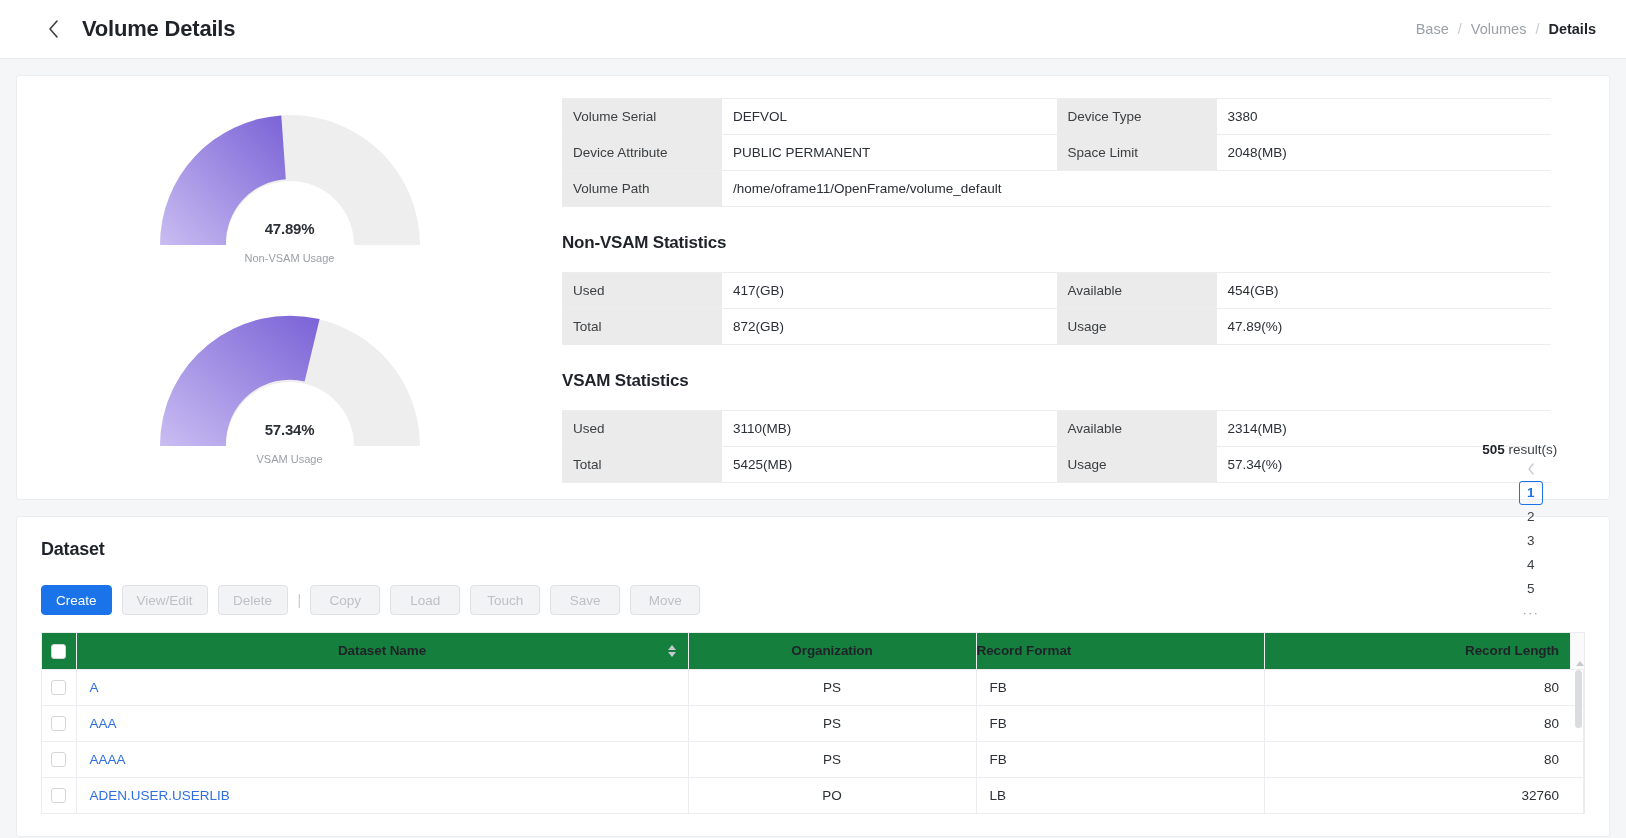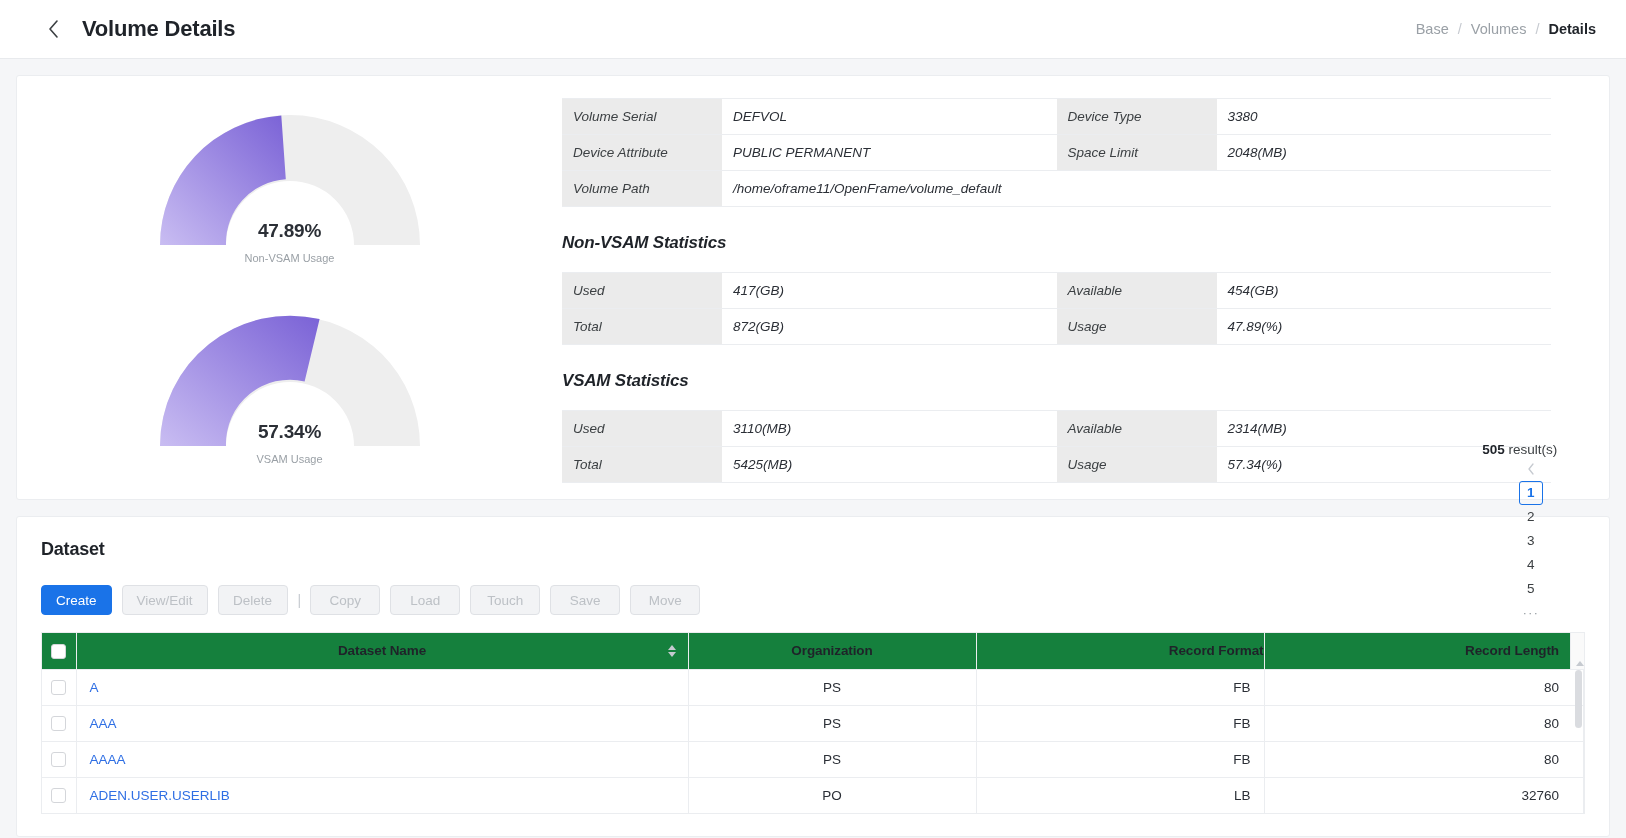--- a/index.html
+++ b/index.html
@@ -70,38 +70,37 @@
     align-items: center;
   }
   .gauge-block { position: relative; width: 260px; height: 195px; }
   .gauge-wrap { position: relative; width: 260px; height: 143px; overflow: hidden; }
   .gauge-wrap svg { display: block; }
   .gauge-value {
     position: absolute;
     left: 0; right: 0;
     top: 118px;
     text-align: center;
-    font-size: 19px;
+    font-size: 15px;
     font-weight: bold;
     color: #2b2f36;
     letter-spacing: -0.2px;
   }
   .gauge-label {
     position: absolute;
     left: 0; right: 0;
     top: 150px;
     text-align: center;
     font-size: 11px;
     color: #9aa0a6;
   }
 
   .stats {
     flex: 1 1 auto;
     padding: 10px 58px 0 0;
-    font-style: italic;
   }
 
   
   .info-table {
     width: 100%;
     border-collapse: collapse;
     table-layout: fixed;
     font-size: 13.5px;
   }
   .info-table td {
@@ -264,21 +263,21 @@
   }
   table.grid th.cb, table.grid td.cb {
     width: 34px;
     border-right: 1px solid #ebedf0;
     text-align: center;
     padding: 0;
   }
   table.grid td.name { width: 612px; }
   table.grid th.c-name { width: 612px; }
   table.grid th.c-org, table.grid td.org { width: 288px; text-align: center; }
-  table.grid th.c-fmt, table.grid td.fmt { width: 288px; text-align: right; }
+  table.grid th.c-fmt, table.grid td.fmt { width: 288px; text-align: left; }
   table.grid th.c-len, table.grid td.len { text-align: right; padding-right: 24px; }
   table.grid td.len { text-align: right; }
   .ds-link { color: #2f6fe4; cursor: pointer; }
   .chk {
     width: 15px; height: 15px;
     border: 1px solid #d4d6da;
     border-radius: 3px;
     background: #fff;
     display: inline-block;
     vertical-align: middle;

